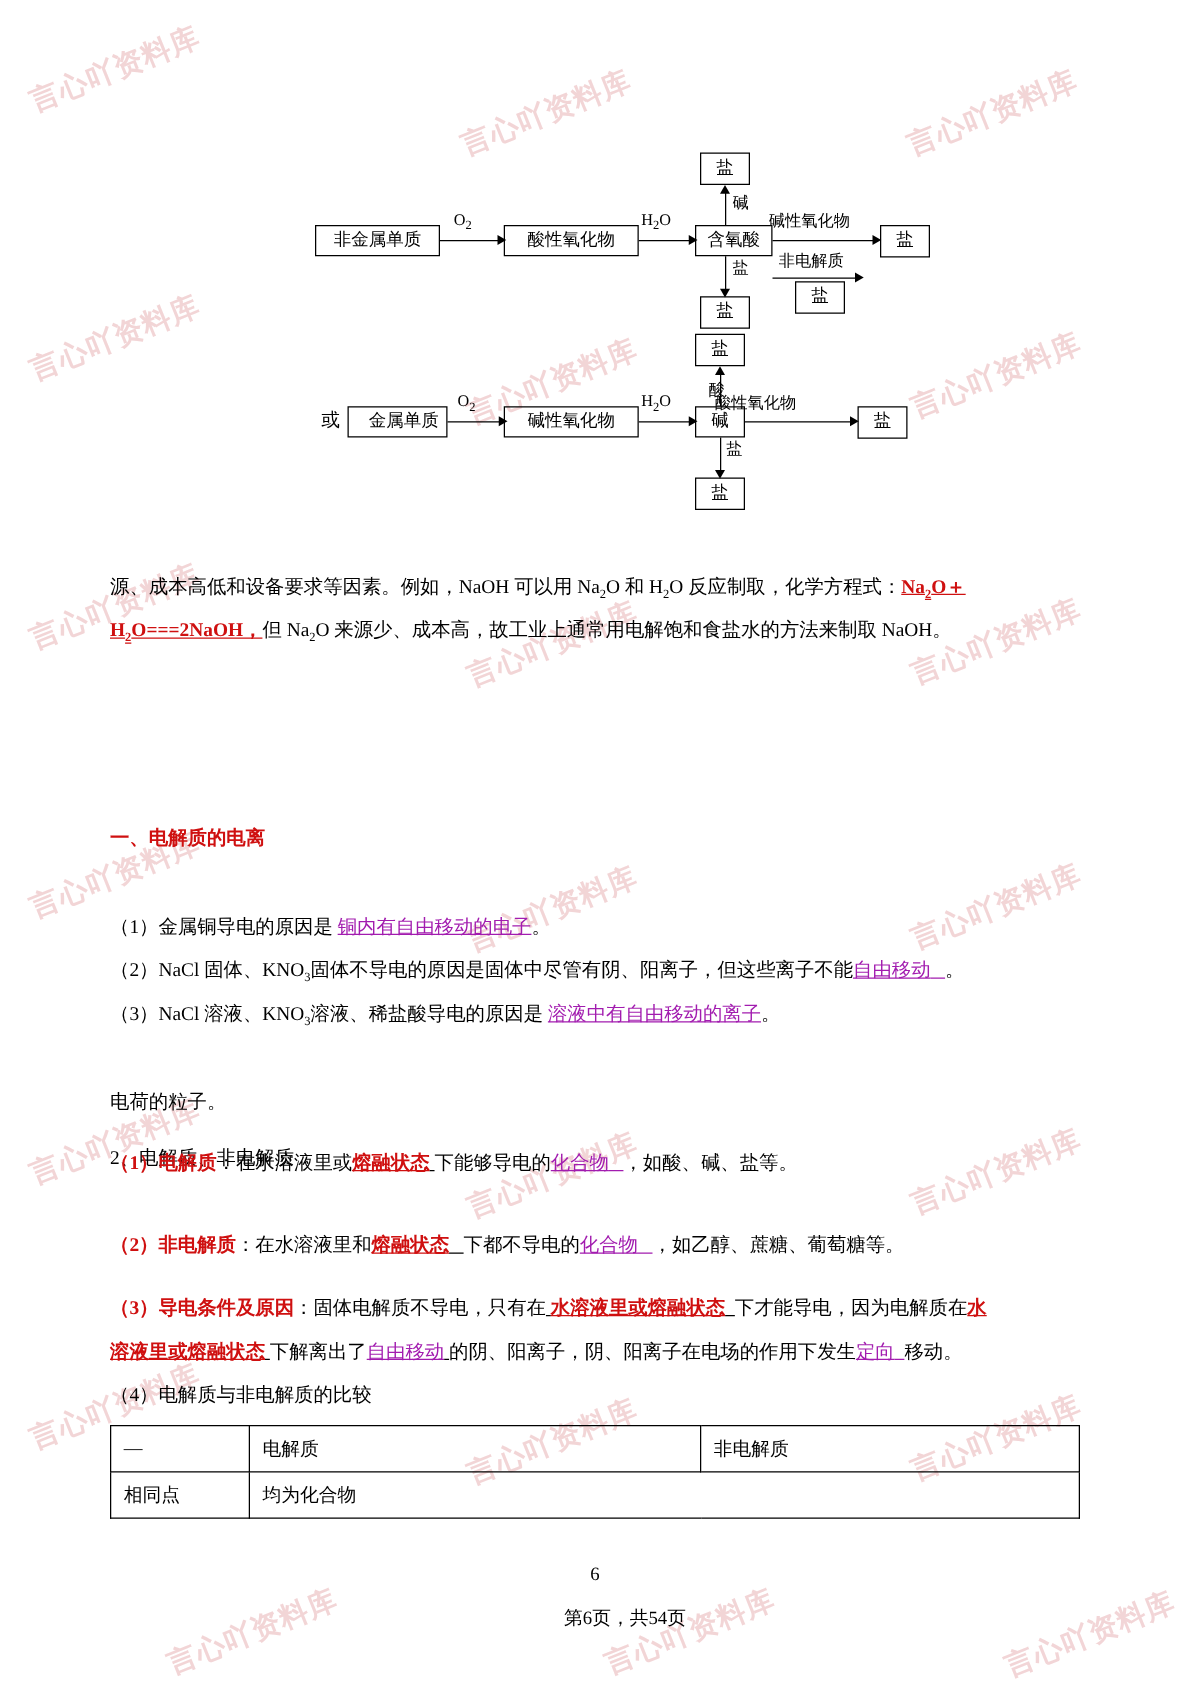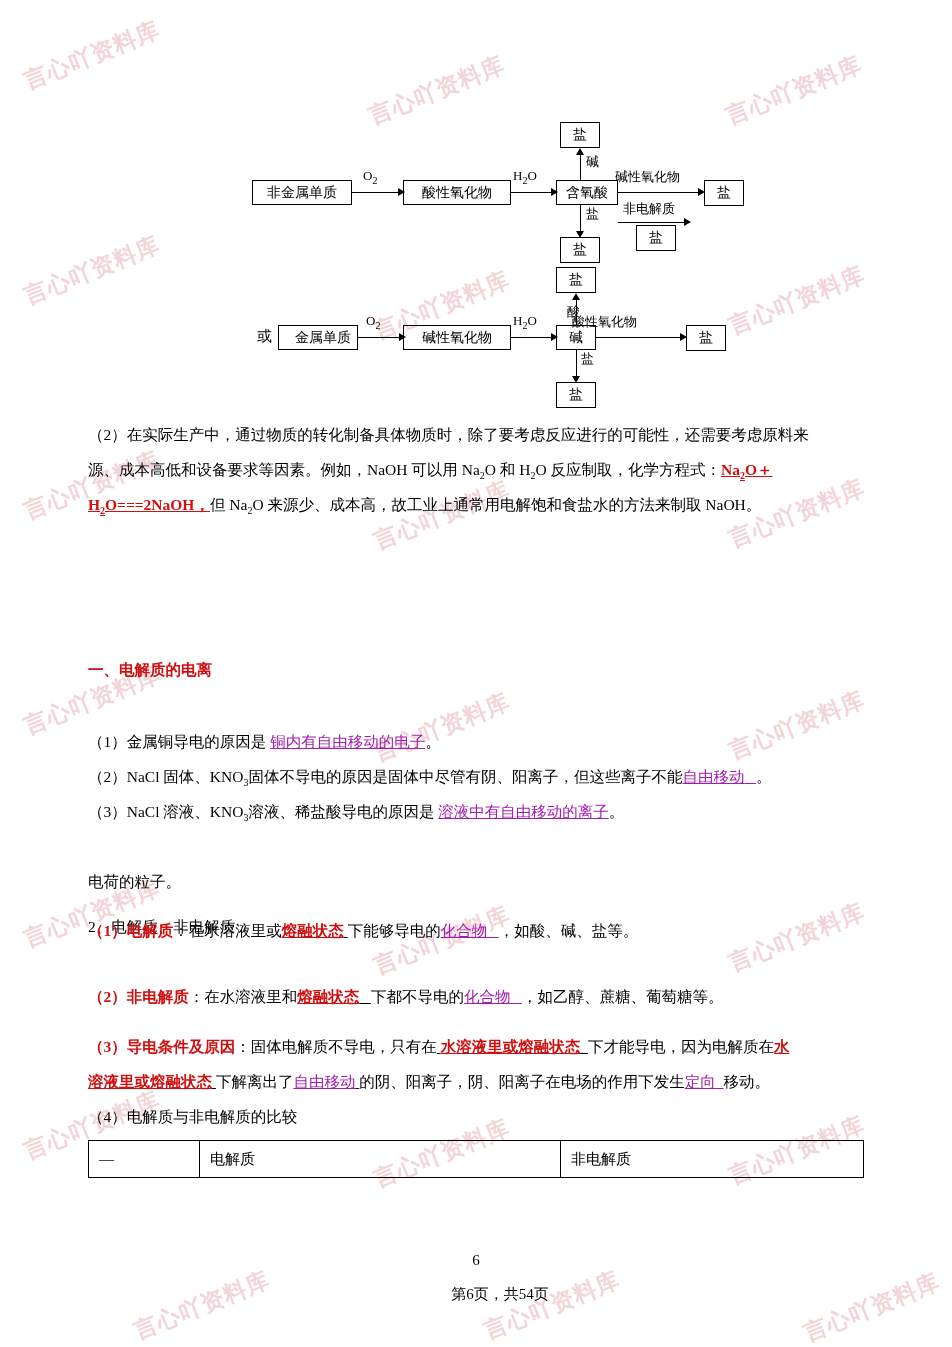--- a/index.html
+++ b/index.html
@@ -292,23 +292,20 @@
     <div class="hline" style="left:596px; top:337px; width:86px;"></div>
     <div class="arrow-r" style="left:680px; top:333px;"></div>
     <div class="lbl" style="left:572px; top:313px;">
       <span>酸性氧化物</span>
     </div>
     <div class="box" style="left:686px; top:325px; width:40px; height:26px;">
       <span>盐</span>
     </div>
   </div>
 
-  <div class="para" style="left:88px; top:420px; width:790px;">
-    <span>（2）在实际生产中，通过物质的转化制备具体物质时，除了要考虑反应进行的可能性，还需要考虑原料来</span>
-  </div>
   <div class="para" style="left:88px; top:455px; width:800px;">
     <span>源、成本高低和设备要求等因素。例如，NaOH 可以用 Na</span><span class="sub">2</span><span>O 和 H</span><span class="sub">2</span><span>O 反应制取，化学方程式：</span><span class="redu">Na</span><span class="redu sub">2</span><span class="redu">O＋</span>
   </div>
   <div class="para" style="left:88px; top:490px; width:800px;">
     <span class="redu">H</span><span class="redu sub">2</span><span class="redu">O===2NaOH，</span><span>但 Na</span><span class="sub">2</span><span>O 来源少、成本高，故工业上通常用电解饱和食盐水的方法来制取 NaOH。</span>
   </div>
 
 
   <div class="heading-red" style="left:88px; top:660px;">
     <span>一、电解质的电离</span>
@@ -354,20 +351,24 @@
     <span>（4）电解质与非电解质的比较</span>
   </div>
 
   <table class="cmp" style="left:88px; top:1140px; width:776px;">
     <tbody>
       <tr>
         <td style="width:90px;">—</td>
         <td style="width:340px;">电解质</td>
         <td>非电解质</td>
       </tr>
+      <tr>
+        <td>相同点</td>
+        <td colspan="2">均为化合物</td>
+      </tr>
     </tbody>
   </table>
 
   <div class="footer-num" style="top:1252px;">
     <span>6</span>
   </div>
   <div class="footer-txt" style="top:1285px;padding-left:24px;">
     <span>第6页，共54页</span>
   </div>
 

